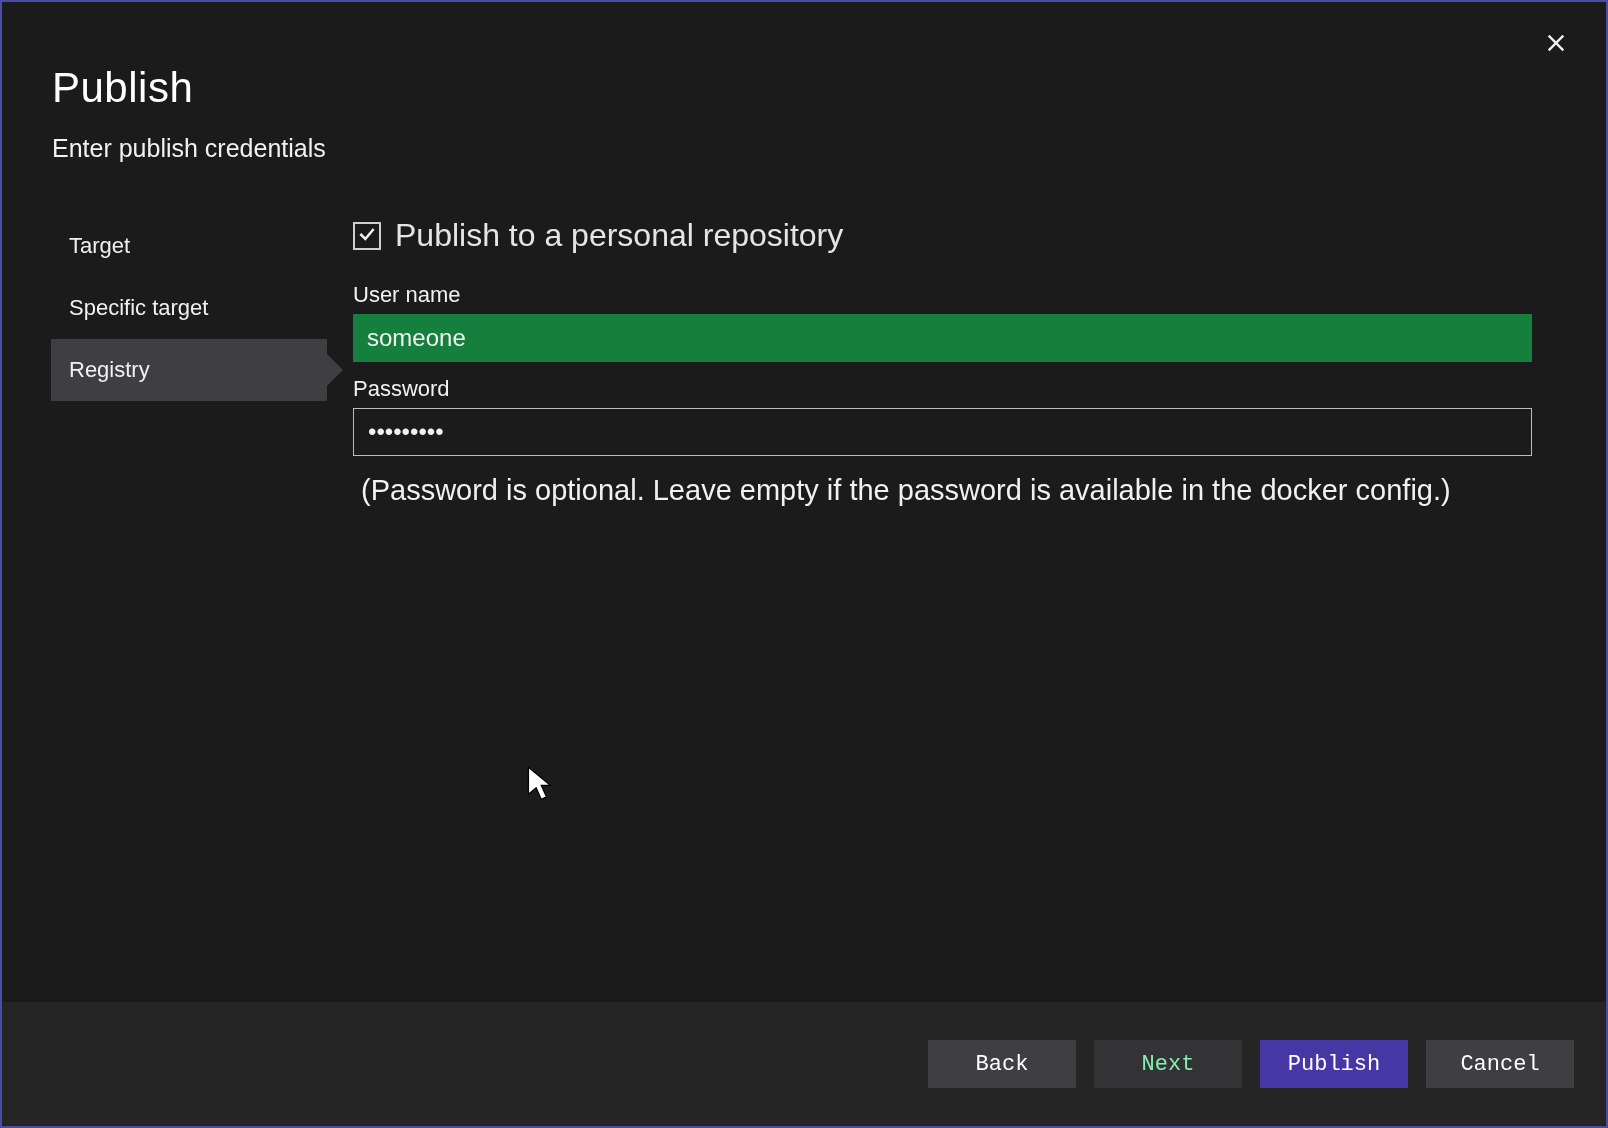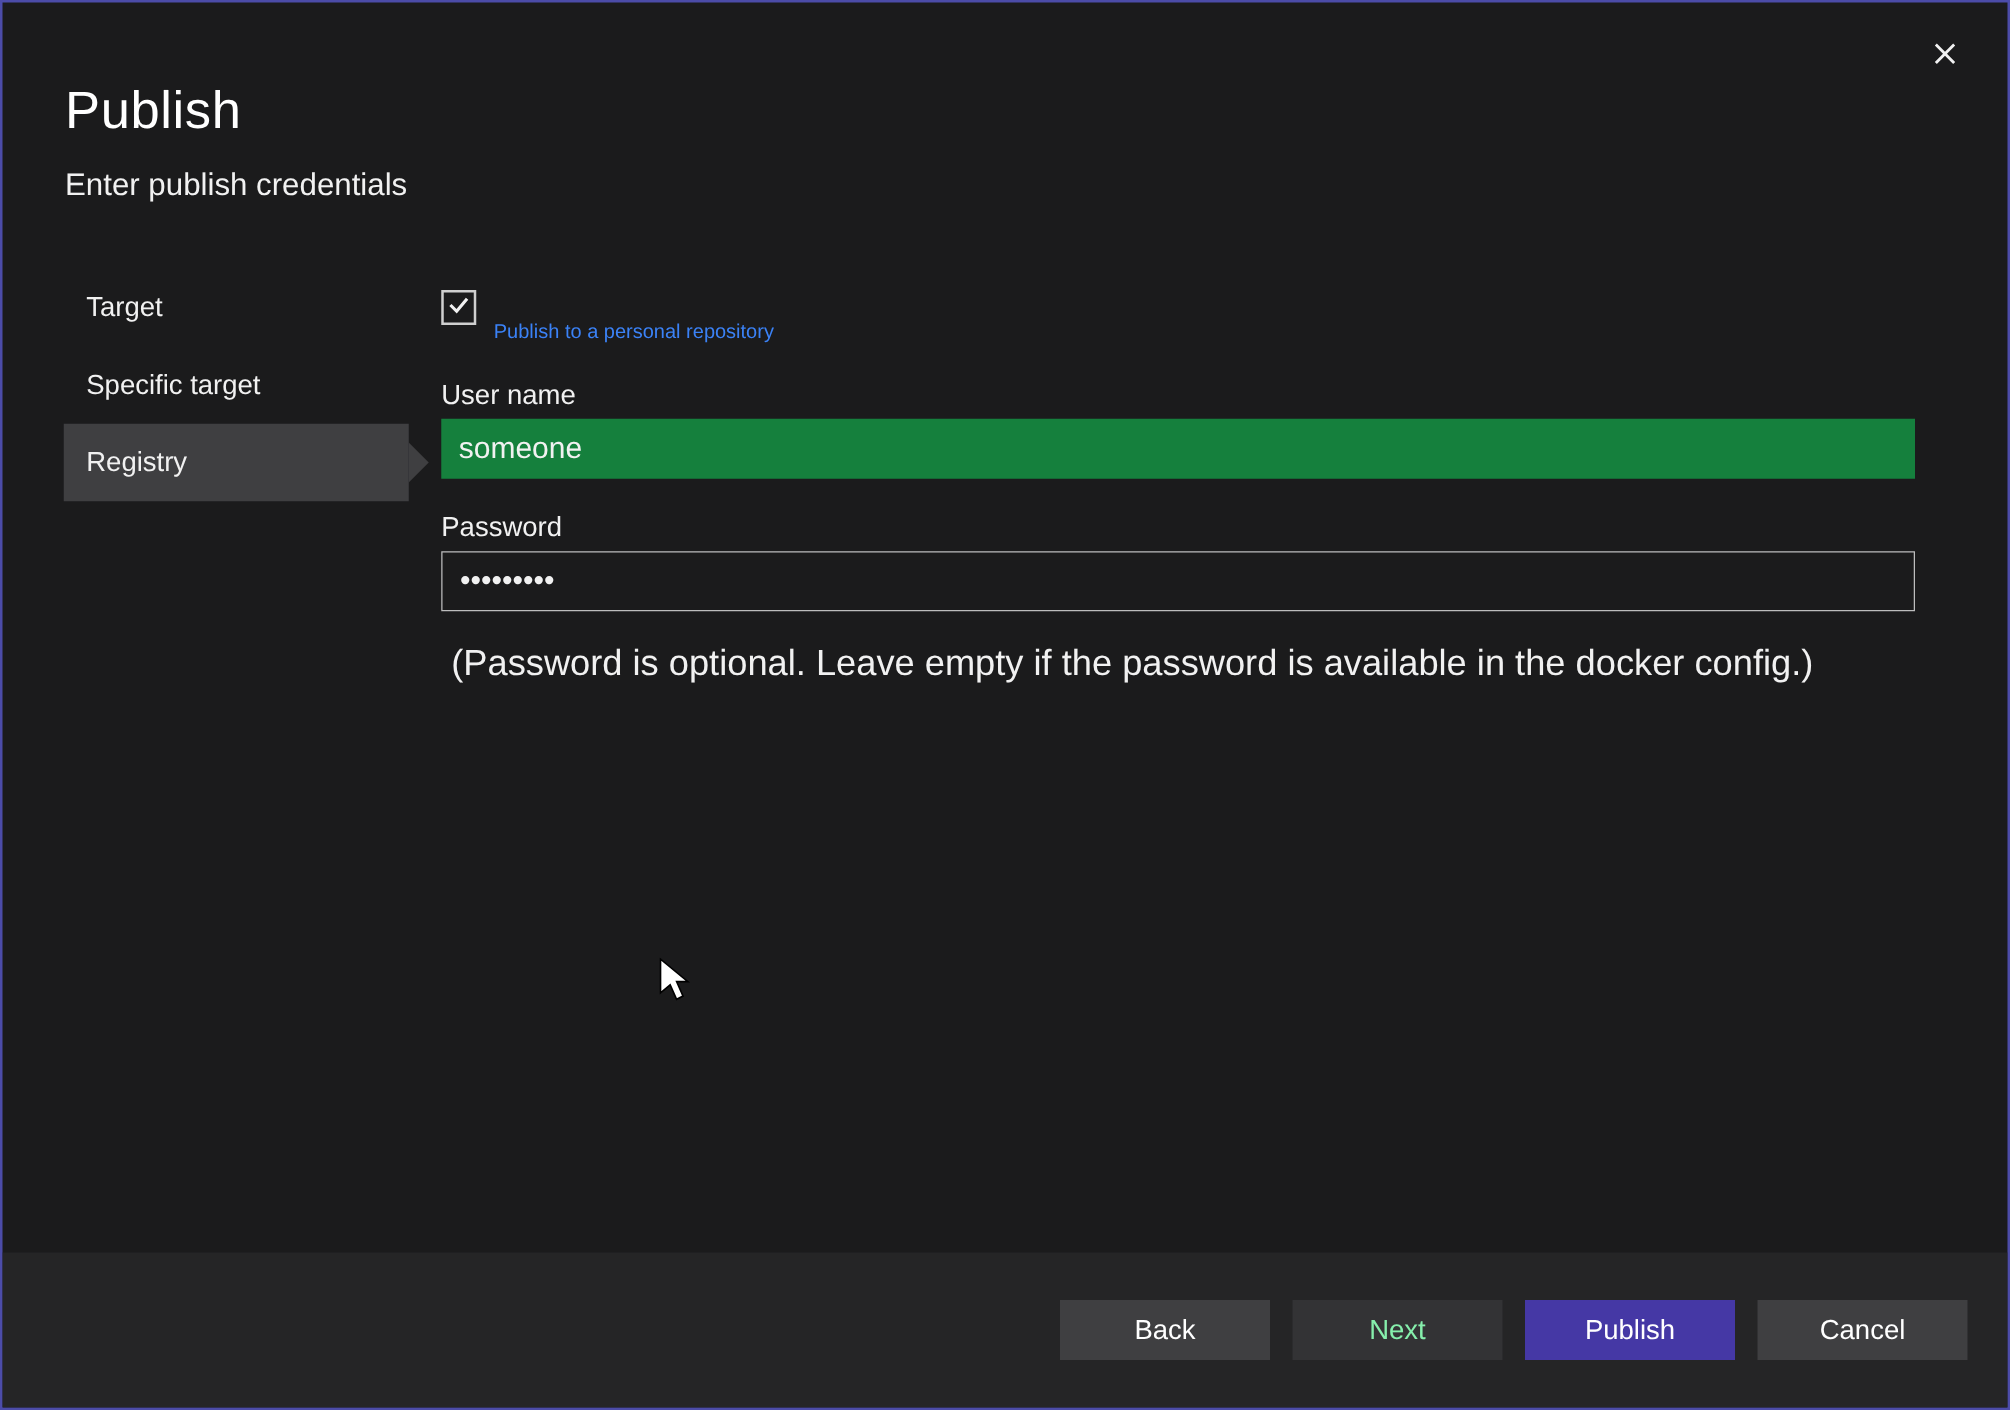--- a/index.html
+++ b/index.html
@@ -94,23 +94,22 @@
     height: 28px;
     border: 2px solid #cfcfcf;
     display: flex;
     align-items: center;
     justify-content: center;
     cursor: pointer;
     background: transparent;
   }
   .checkbox-box svg { width: 20px; height: 20px; }
   .checkbox-label {
-    font-size: 16px;
-    color: #3b82f6;
-    margin-top: 40px;
+    font-size: 32px;
+    color: #e5e5e5;
   }
 
   .form-label {
     font-size: 22px;
     color: #f1f1f1;
     margin-bottom: 6px;
     display: block;
   }
   .text-input {
     width: 100%;
@@ -120,21 +119,21 @@
     font-size: 24px;
     padding: 10px 14px;
     height: 48px;
     outline: none;
     font-family: inherit;
   }
   .text-input.focused {
     background: #1b1b1c;
     border: 1px solid #bdbdbd;
   }
-  .group { margin-bottom: 26px; }
+  .group { margin-bottom: 14px; }
 
   .hint {
     font-size: 29px;
     color: #f1f1f1;
     margin-top: 18px;
     padding-left: 8px;
   }
 
   .footer {
     position: absolute;
@@ -143,25 +142,25 @@
     right: 0;
     height: 124px;
     background: #252526;
     display: flex;
     justify-content: flex-end;
     align-items: center;
     padding-right: 32px;
     gap: 18px;
   }
   .btn {
-    width: 168px;
+    width: 148px;
     height: 48px;
     border: none;
     font-size: 22px;
-    font-family: Liberation Sans, sans-serif;
+    font-family: Liberation Mono, monospace;
     cursor: pointer;
     color: #ffffff;
   }
   .btn-secondary {
     background: #3f3f41;
   }
   .btn-secondary.disabled {
     background: #333335;
     color: #86efac;
     cursor: default;

